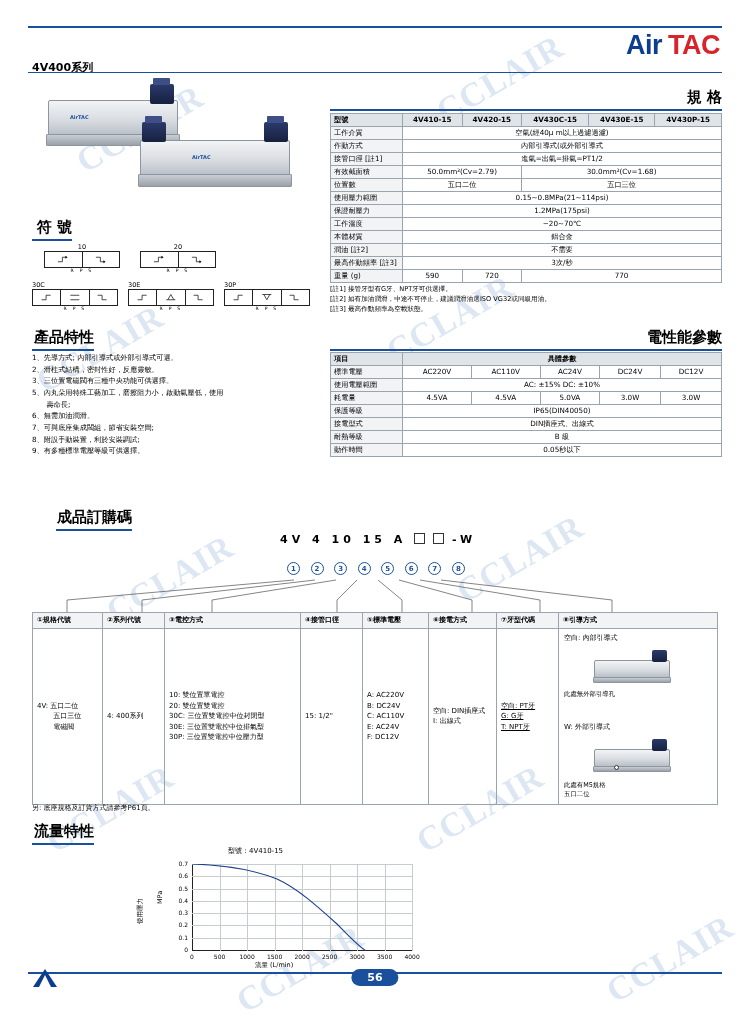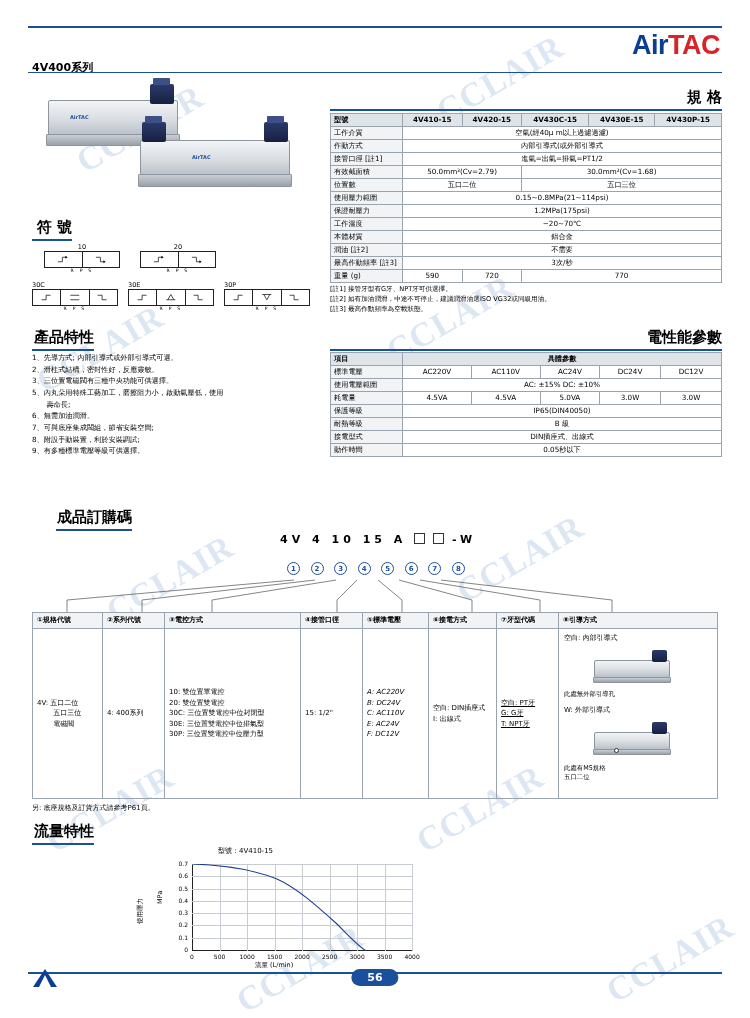--- a/index.html
+++ b/index.html
@@ -27,21 +27,21 @@
     position:absolute; left:32px; top:34px; font-size:17px; font-weight:bold;
     font-family:"DejaVu Sans", sans-serif; letter-spacing:0.5px;
   }
   .title-sub {
     position:absolute; left:32px; top:60px; font-size:11px; font-weight:bold;
   }
   .logo {
     position:absolute; right:30px; top:30px; font-size:27px; font-weight:bold;
     font-family:"Liberation Sans", sans-serif; color:#0b3d91; letter-spacing:-0.5px;
   }
-  .logo .r { color:#d8232a; }
+  .logo .r { color:#d8232a;margin-left:6px; }
 
   
   .sec-h { position:absolute; font-size:15px; font-weight:bold;text-align:right; }
   .sec-h .bar { display:block; height:2px; background:#1a4f9c; margin-top:2px; }
 
   
   table { border-collapse:collapse; font-size:7.2px; }
   .spec-tbl { position:absolute; left:330px; top:113px; width:392px; }
   .spec-tbl td, .spec-tbl th {
     border:0.6px solid #9aa4ae; padding:1px 2px; text-align:center;
@@ -384,26 +384,26 @@
         <td>4.5VA</td>
         <td>5.0VA</td>
         <td>3.0W</td>
         <td>3.0W</td>
       </tr>
       <tr>
         <td class="lab">保護等級</td>
         <td colspan="5">IP65(DIN40050)</td>
       </tr>
       <tr>
+        <td class="lab">接電型式</td>
+        <td colspan="5">DIN插座式、出線式</td>
+      </tr>
+      <tr>
         <td class="lab">耐熱等級</td>
         <td colspan="5">B 級</td>
-      </tr>
-      <tr>
-        <td class="lab">接電型式</td>
-        <td colspan="5">DIN插座式、出線式</td>
       </tr>
       <tr>
         <td class="lab">動作時間</td>
         <td colspan="5">0.05秒以下</td>
       </tr>
     </tbody>
   </table>
 
   <div class="sec-h" style="left:32px; top:508px; width:76px;margin-left:24px;">
     <span>成品訂購碼</span><span class="bar"></span>
@@ -458,60 +458,60 @@
       <td style="white-space:pre-line; vertical-align:middle;">4V: 五口二位
 　　 五口三位
 　　 電磁閥</td>
       <td style="white-space:pre-line; vertical-align:middle;">4: 400系列</td>
       <td style="white-space:pre-line; vertical-align:middle;">10: 雙位置單電控
 20: 雙位置雙電控
 30C: 三位置雙電控中位封閉型
 30E: 三位置雙電控中位排氣型
 30P: 三位置雙電控中位壓力型</td>
       <td style="white-space:pre-line; vertical-align:middle;">15: 1/2"</td>
-      <td style="white-space:pre-line; vertical-align:middle;font-style:italic;">A: AC220V
+      <td style="white-space:pre-line; vertical-align:middle;">A: AC220V
 B: DC24V
 C: AC110V
 E: AC24V
 F: DC12V</td>
       <td style="white-space:pre-line; vertical-align:middle;">空白: DIN插座式
 I: 出線式</td>
       <td style="white-space:pre-line; vertical-align:middle;text-decoration:underline;">空白: PT牙
 G: G牙
 T: NPT牙</td>
       <td style="position:relative; padding:4px 5px;">
         <div>空白: 內部引導式</div>
         <div style="position:relative; height:40px; margin-top:4px;">
           <div class="valve" style="left:30px; top:12px; width:76px; height:18px;"></div>
           <div class="base" style="left:29px; top:29px; width:78px; height:6px;"></div>
           <div class="coil" style="left:88px; top:2px; width:15px; height:12px;"></div>
         </div>
         <div style="font-size:6.4px; margin-top:2px;">此處無外部引導孔</div>
-        <div style="margin-top:6px;">W: 外部引導式</div>
+        <div style="margin-top:23px;">W: 外部引導式</div>
         <div style="position:relative; height:42px; margin-top:4px;">
           <div class="valve" style="left:30px; top:12px; width:76px; height:18px;"></div>
           <div class="base" style="left:29px; top:29px; width:78px; height:6px;"></div>
           <div class="coil" style="left:88px; top:2px; width:15px; height:12px;"></div>
           <div style="position:absolute; left:50px; top:28px; width:5px; height:5px; border:0.8px solid #333; border-radius:50%; background:#fff;"></div>
         </div>
         <div style="font-size:6.4px; white-space:pre-line; margin-top:2px;">此處有M5規格
 五口二位</div>
       </td>
     </tr>
   </tbody>
     </table>
 
   <div class="ordnote">另: 底座規格及訂貨方式請參考P61頁。</div>
 
   <div class="sec-h" style="left:32px; top:822px; width:62px;">
     <span>流量特性</span><span class="bar"></span>
   </div>
 
   <div class="chartwrap">
-    <div class="chart-note" style="left:68px; top:-2px;">型號：4V410-15</div>
+    <div class="chart-note" style="left:78px; top:-2px;">型號：4V410-15</div>
 
     <div class="axis" style="left:42px; top:16px; width:0.9px; height:87px;"></div>
     <div class="axis" style="left:42px; top:102px; width:221px; height:0.9px;"></div>
 
     <div class="gridline" style="left:42px; top:16px;  width:221px;"></div>
     <div class="gridline" style="left:42px; top:28.3px;width:221px;"></div>
     <div class="gridline" style="left:42px; top:40.6px;width:221px;"></div>
     <div class="gridline" style="left:42px; top:52.9px;width:221px;"></div>
     <div class="gridline" style="left:42px; top:65.1px;width:221px;"></div>
     <div class="gridline" style="left:42px; top:77.4px;width:221px;"></div>

